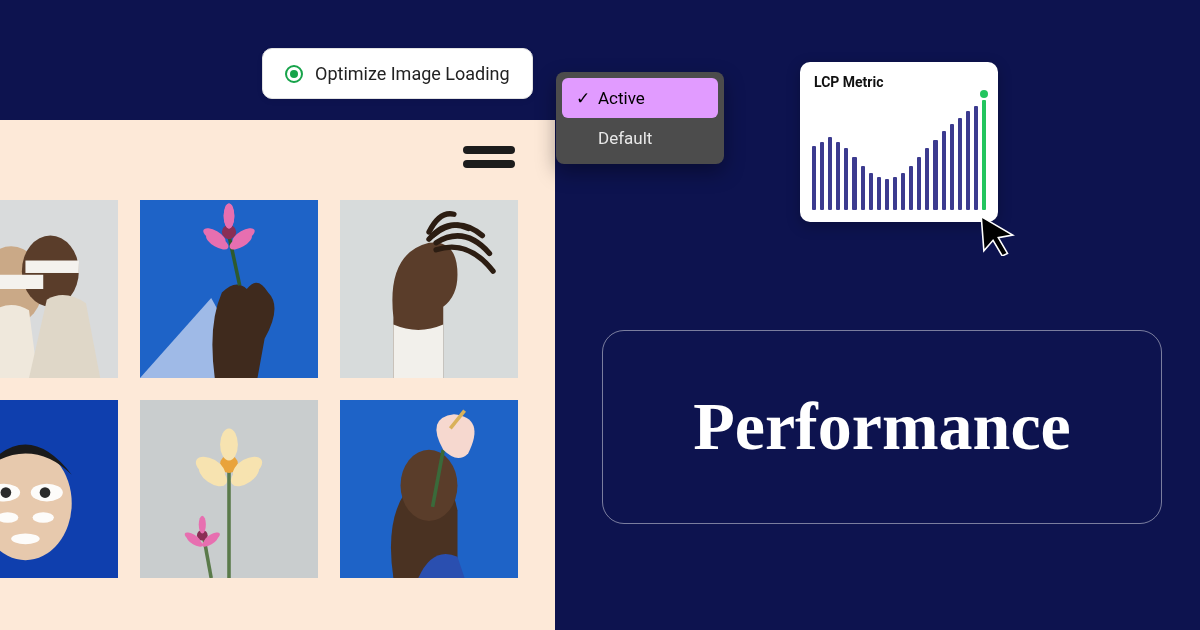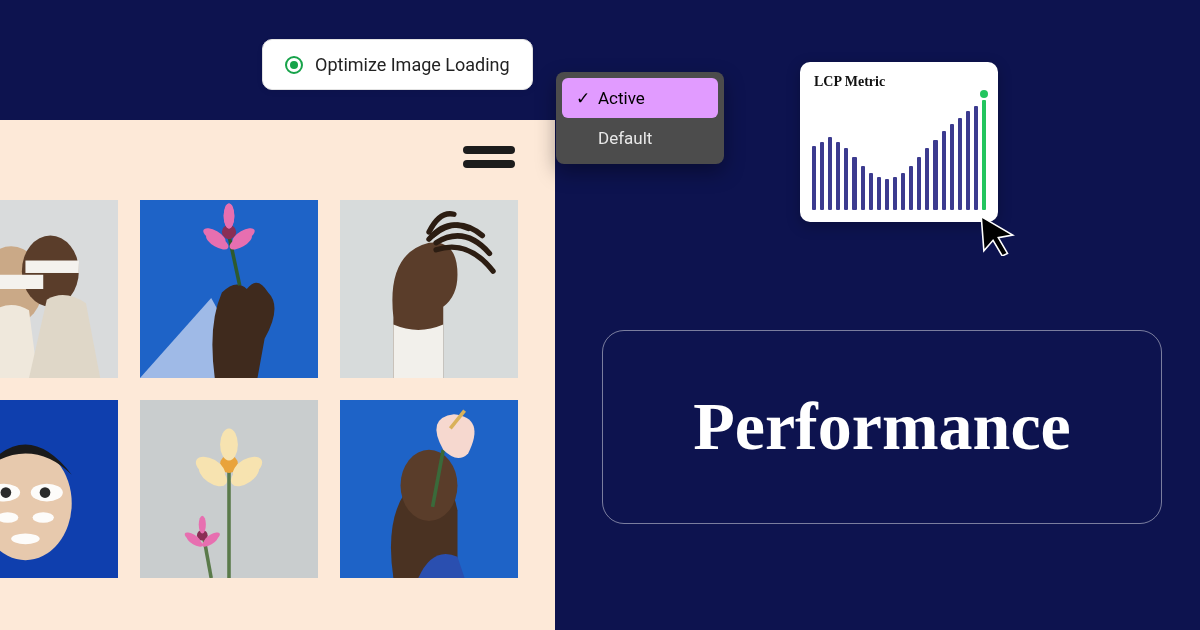--- a/index.html
+++ b/index.html
@@ -52,21 +52,21 @@
     background: #5d7fb8;
     overflow: hidden;
     position: relative;
   }
   .thumb svg { width: 100%; height: 100%; display: block; }
 
   
   .optimize-pill {
     position: absolute;
     left: 262px;
-    top: 39px;
+    top: 48px;
     background: #ffffff;
     border: 1px solid #e2e2e2;
     border-radius: 10px;
     padding: 14px 22px;
     display: flex;
     align-items: center;
     gap: 12px;
     font-size: 18px;
     color: #222;
     box-shadow: 0 2px 6px rgba(0,0,0,.06);
@@ -115,21 +115,20 @@
   .metric-card {
     position: absolute;
     left: 800px;
     top: 62px;
     width: 198px;
     height: 160px;
     background: #ffffff;
     border-radius: 10px;
     padding: 12px 14px 10px;
     box-shadow: 0 4px 14px rgba(0,0,0,.25);
-    font-family: Liberation Serif, serif;
   }
   .metric-title {
     font-size: 14px;
     font-weight: 700;
     color: #111;
   }
   .bars {
     position: absolute;
     left: 12px; right: 12px; bottom: 12px;
     height: 110px;

